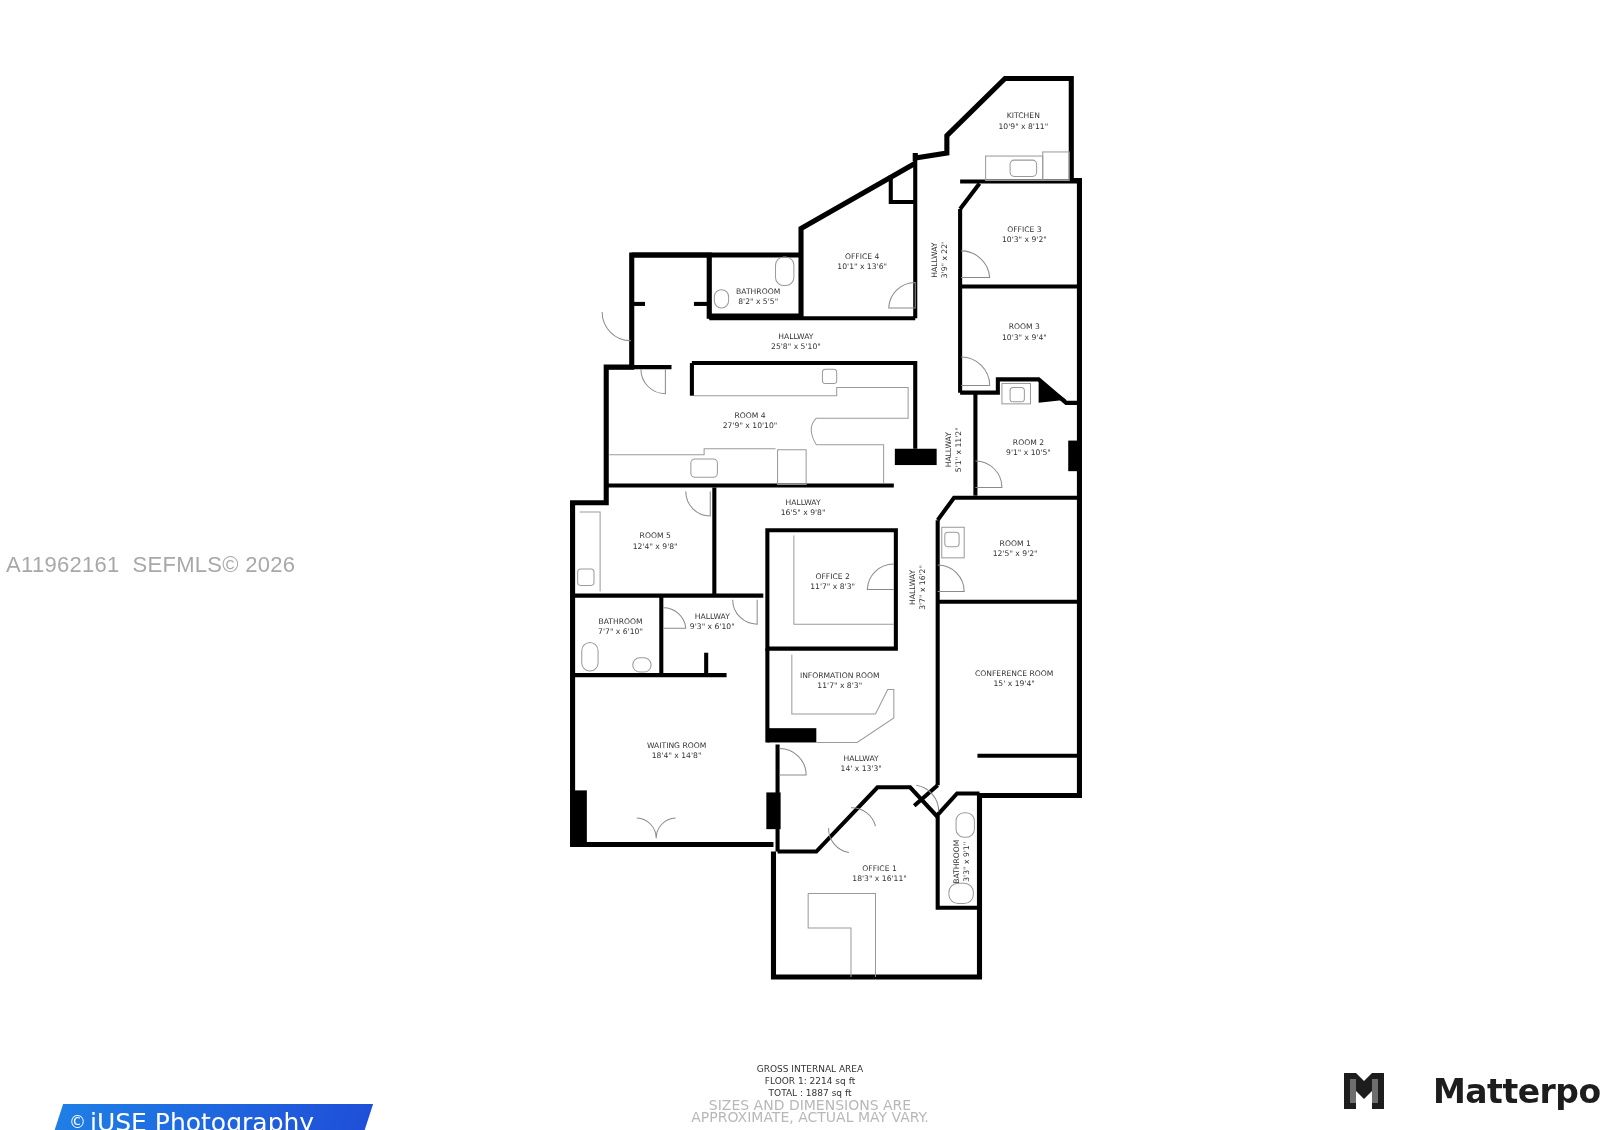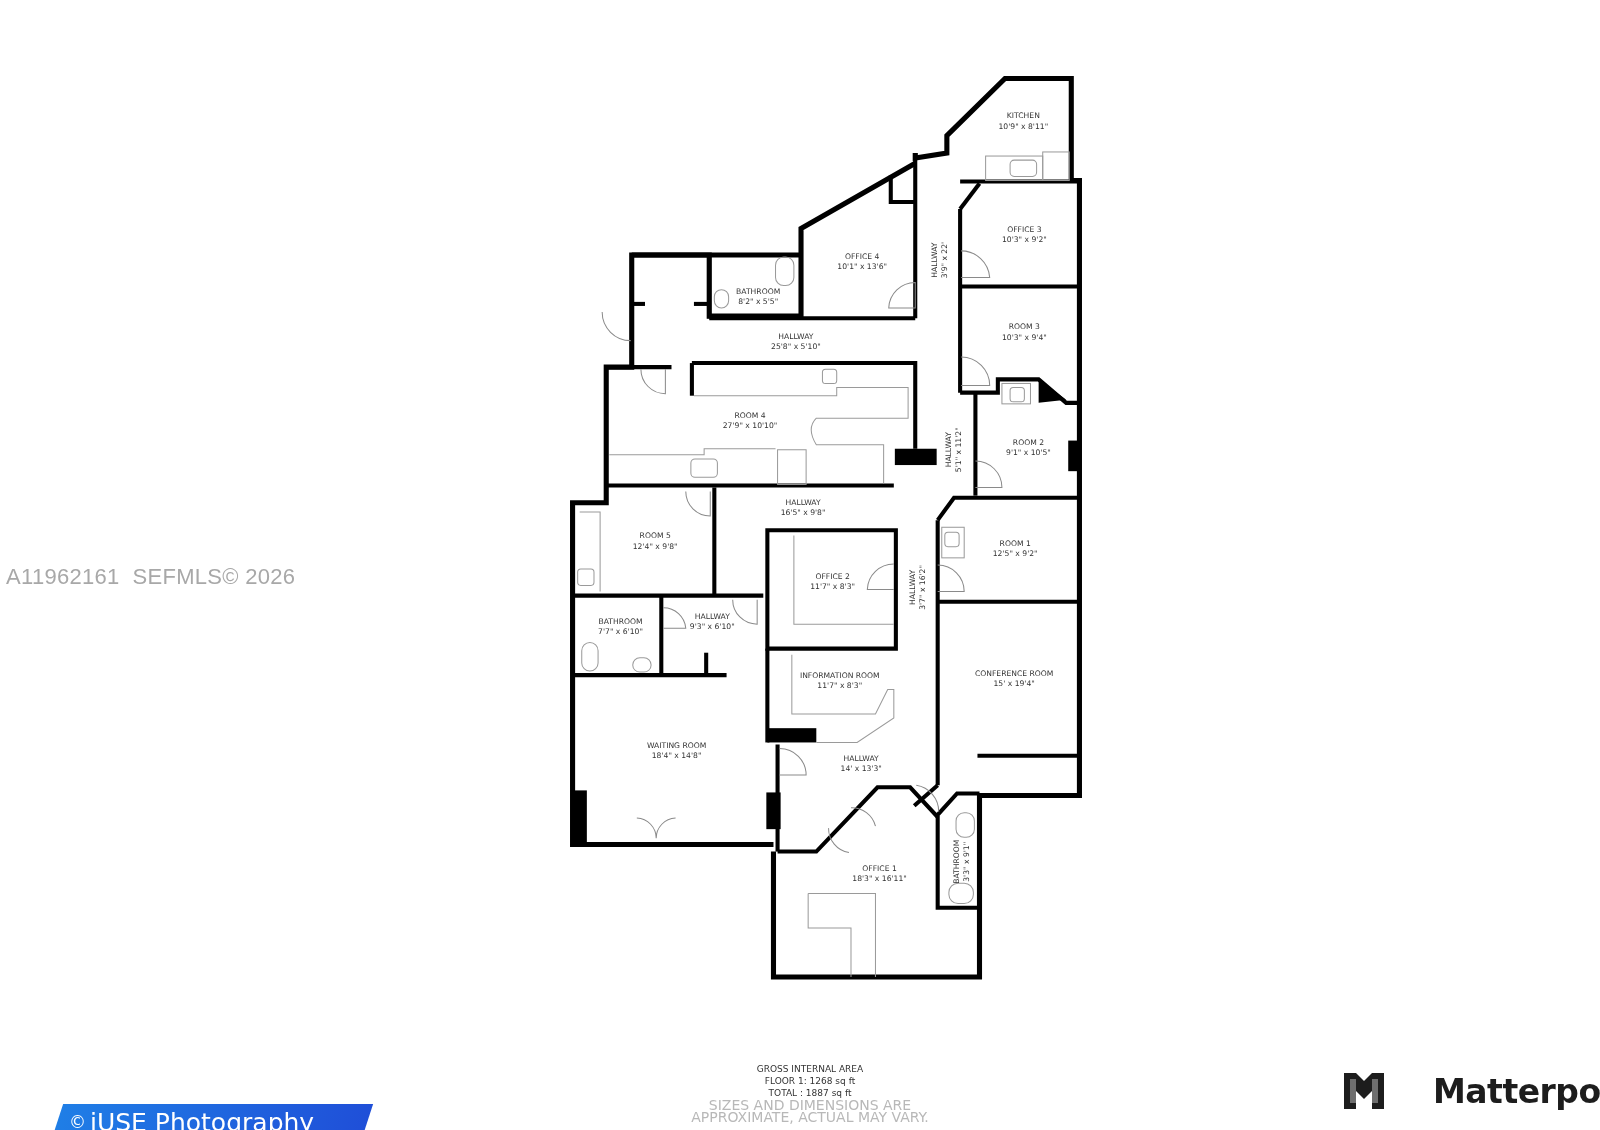--- a/index.html
+++ b/index.html
@@ -5,21 +5,21 @@
   html, body { margin: 0; padding: 0; background: #ffffff; }
   body { width: 1600px; height: 1130px; position: relative; overflow: hidden; font-family: "DejaVu Sans", sans-serif; }
   #plan { position: absolute; left: 0; top: 0; width: 1600px; height: 1130px; }
   .wall { fill: none; stroke: #000; stroke-width: 5; stroke-linejoin: miter; }
   .iwall { fill: none; stroke: #000; stroke-width: 4; }
   .fix { fill: none; stroke: #9a9a9a; stroke-width: 1; }
   .door { fill: none; stroke: #8a8a8a; stroke-width: 1; }
   .solid { fill: #000; }
   .lbl { font-family: "DejaVu Sans", sans-serif; font-size: 7.5px; fill: #333; text-anchor: middle; }
   .watermark {
-    position: absolute; left: 6px; top: 564px; font-family: "Liberation Sans", sans-serif;
+    position: absolute; left: 6px; top: 552px; font-family: "Liberation Sans", sans-serif;
     font-size: 22px; color: #a8a8a8; letter-spacing: 0.3px; white-space: pre;
   }
   .area { position: absolute; left: 660px; top: 1063px; width: 300px; text-align: center;
     font-family: "DejaVu Sans", sans-serif; font-size: 9px; color: #333; line-height: 12px; }
   .area .note { color: #b8b8b8; font-size: 14px; }
   .iuse { position: absolute; left: 55px; top: 1104px; width: 310px; height: 50px; }
   .iuse-bg { position: absolute; inset: 0; background: linear-gradient(90deg, #1f7ee6, #1f4fd8);
     transform: skewX(-18deg); }
   .iuse-text { position: absolute; left: 14px; top: 4px; color: #fff; font-family: "DejaVu Sans", sans-serif;
     font-size: 25px; white-space: nowrap; }
@@ -218,21 +218,21 @@
       <text class="lbl" x="0" y="0"><tspan>BATHROOM</tspan></text>
       <text class="lbl" x="0" y="10"><tspan>3'3" x 9'1"</tspan></text>
     </g>
   </g>
 </svg>
 
 <div class="watermark">A11962161  SEFMLS© 2026</div>
 
 <div class="area">
   <div>GROSS INTERNAL AREA</div>
-  <div>FLOOR 1: 1268 sq ft</div>
+  <div>FLOOR 1: 2214 sq ft</div>
   <div>TOTAL : 1887 sq ft</div>
   <div class="note">SIZES AND DIMENSIONS ARE APPROXIMATE, ACTUAL MAY VARY.</div>
 </div>
 
 <div class="iuse">
   <div class="iuse-bg"></div>
   <div class="iuse-text">
     <span class="copy">©</span><span>iUSE Photography</span>
   </div>
 </div>

